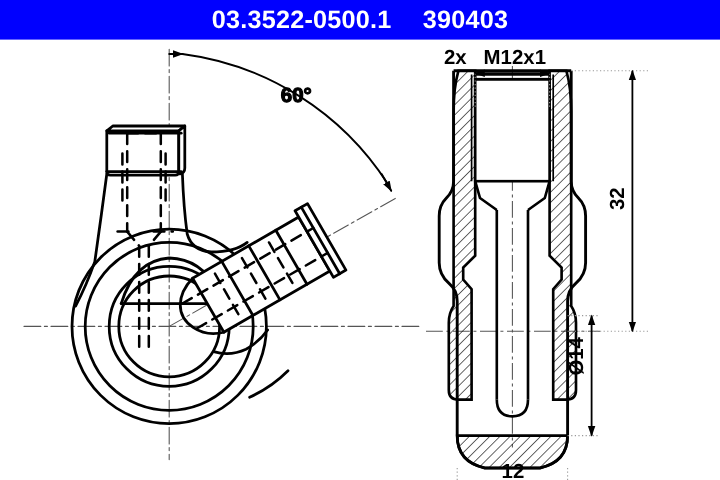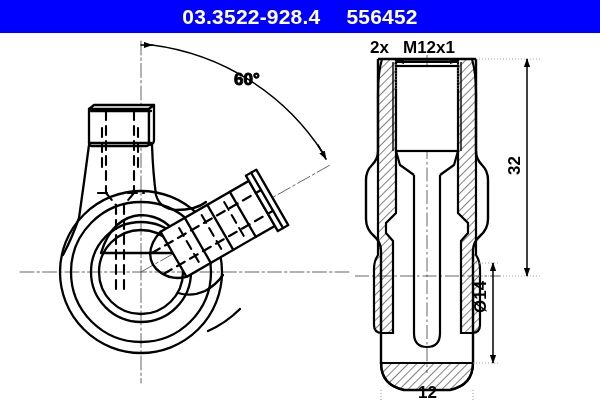--- a/index.html
+++ b/index.html
@@ -49,22 +49,22 @@
     font-weight:bold;
     fill:#000000;
   }
 </style>
 </head>
 <body>
 
 <div id="page">
 
   <div id="header">
-    <span class="hdr-text">03.3522-928.4</span>
-    <span class="hdr-text">556452</span>
+    <span class="hdr-text">03.3522-0500.1</span>
+    <span class="hdr-text">390403</span>
   </div>
 
   <div id="drawing">
   <svg width="600" height="367" viewBox="0 0 600 367" xmlns="http://www.w3.org/2000/svg">
 
     <defs>
 
       <pattern id="hatch" patternUnits="userSpaceOnUse" width="6" height="6" patternTransform="rotate(45)">
         <line x1="0" y1="0" x2="0" y2="6" stroke="#000" stroke-width="1"></line>
       </pattern>

